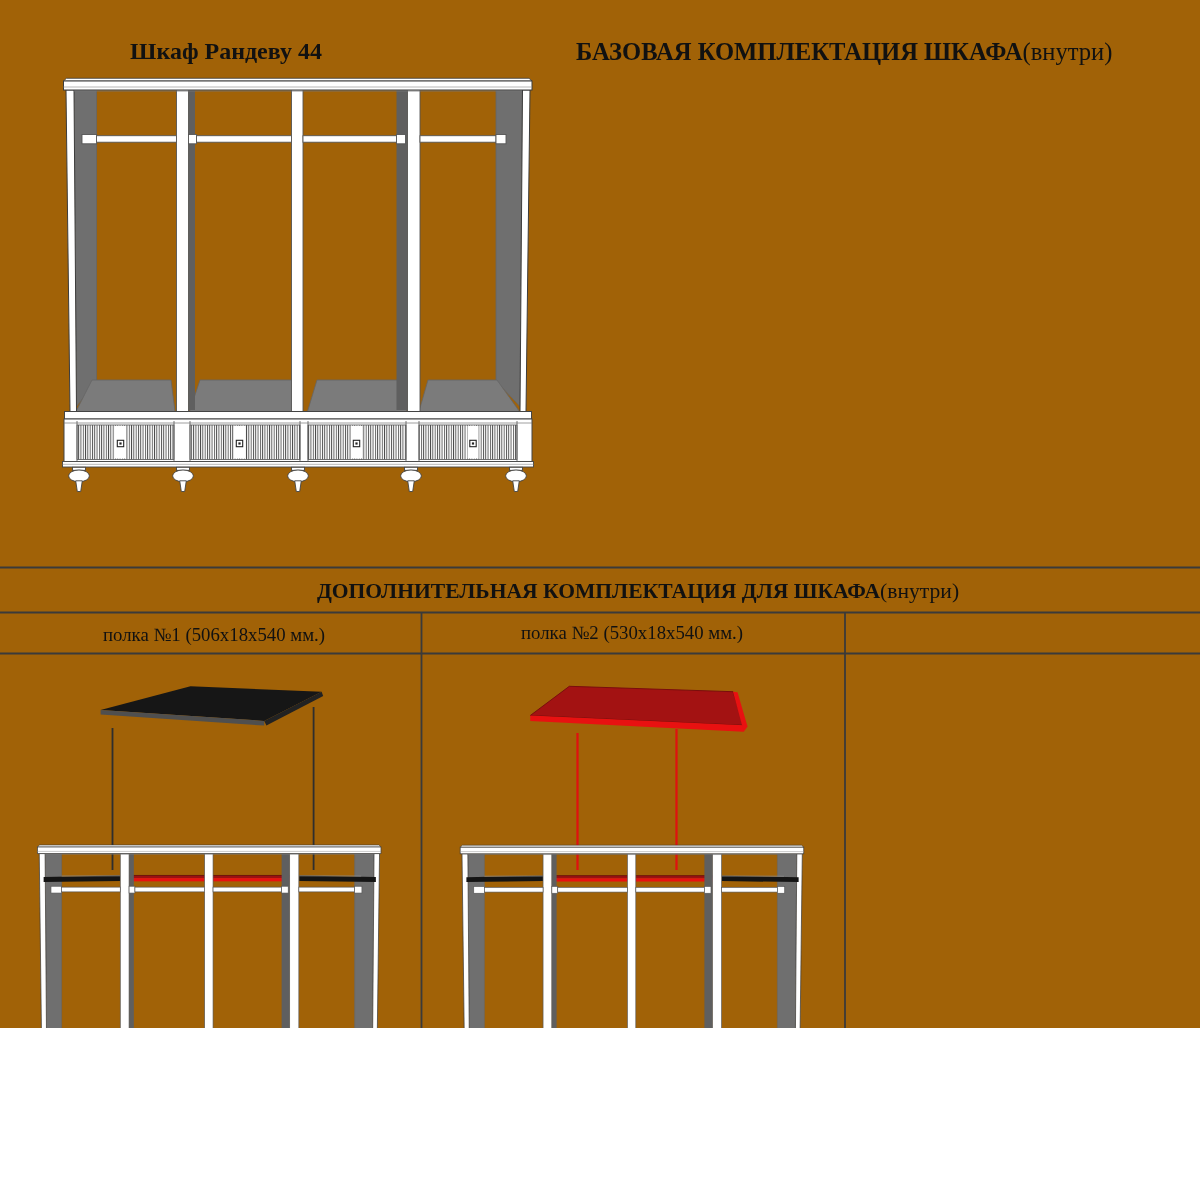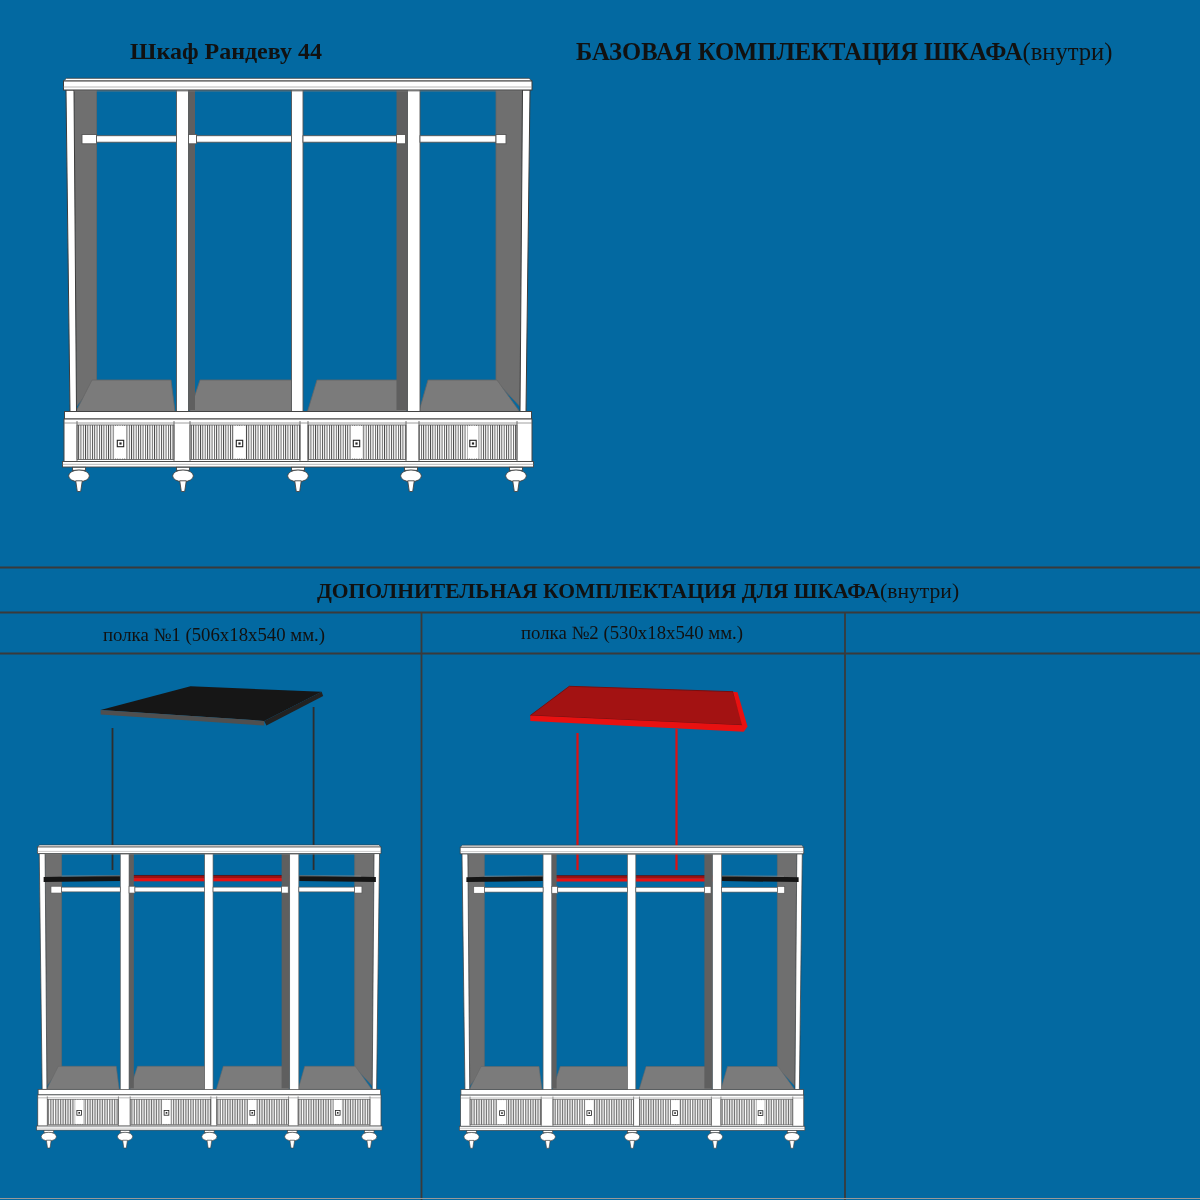--- a/index.html
+++ b/index.html
@@ -1,14 +1,14 @@
 <!DOCTYPE html>
 <html><head><meta charset="utf-8"><style>
 html,body{margin:0;padding:0;background:#ffffff;}
-#page{position:relative;width:1200px;height:1200px;background:#0369a1;overflow:hidden;font-family:"Liberation Serif",serif;}
+#page{position:relative;width:1200px;height:1028px;background:#a16207;overflow:hidden;font-family:"Liberation Serif",serif;}
 svg{position:absolute;left:0;top:0;}
 </style></head><body>
 <div id="page">
 <svg width="1200" height="1200" viewBox="0 0 1200 1200">
 <defs>
         <pattern id="st" width="2.3" height="8" patternUnits="userSpaceOnUse">
           <rect width="2.3" height="8" fill="#ffffff"></rect>
           <rect x="0" width="0.9" height="8" fill="#4a4a4a"></rect>
         </pattern>
       </defs>

